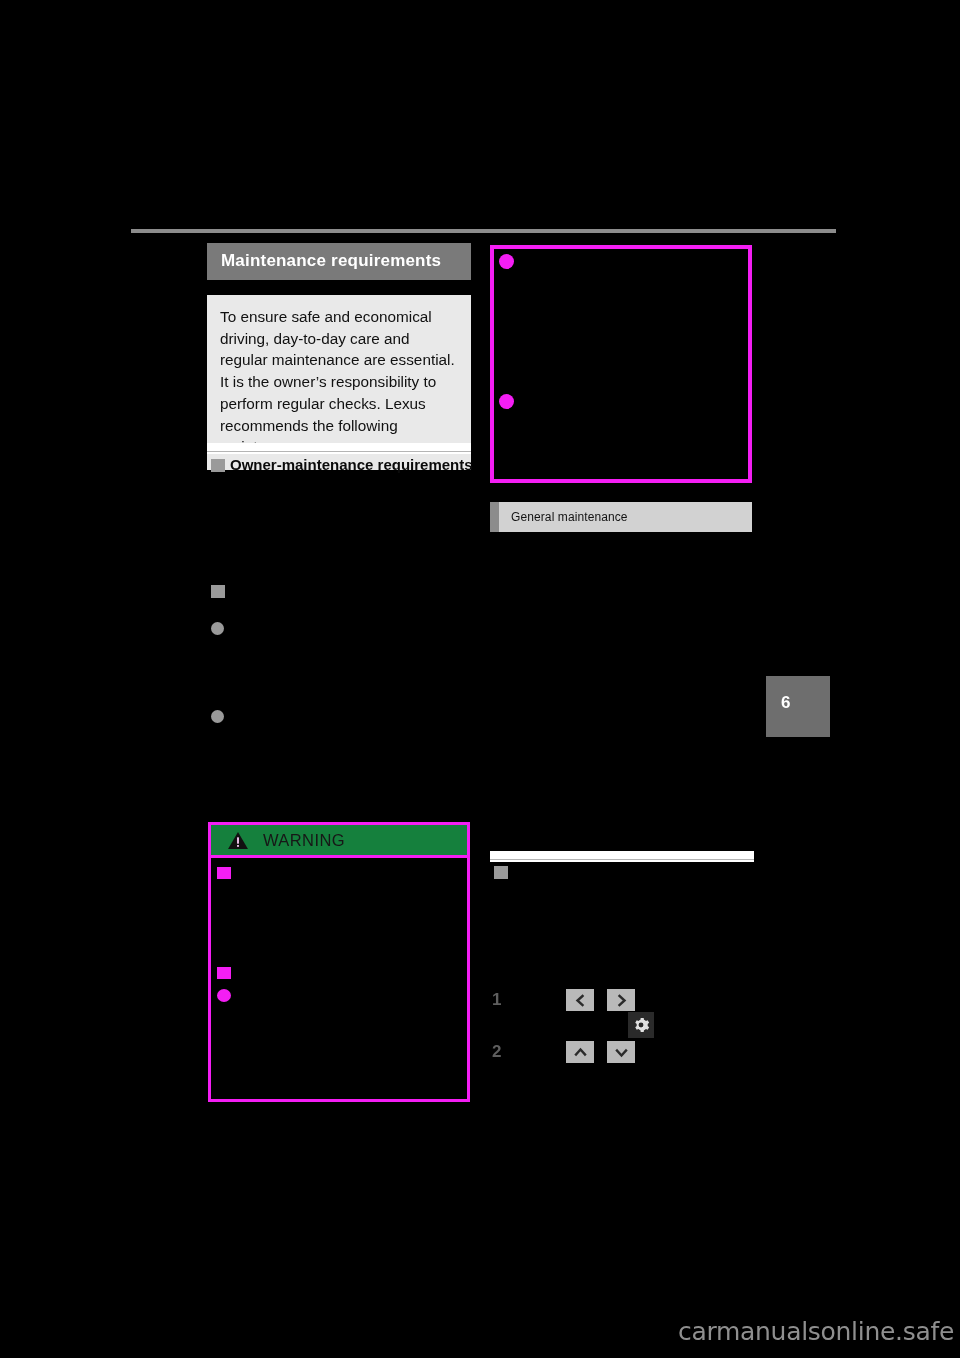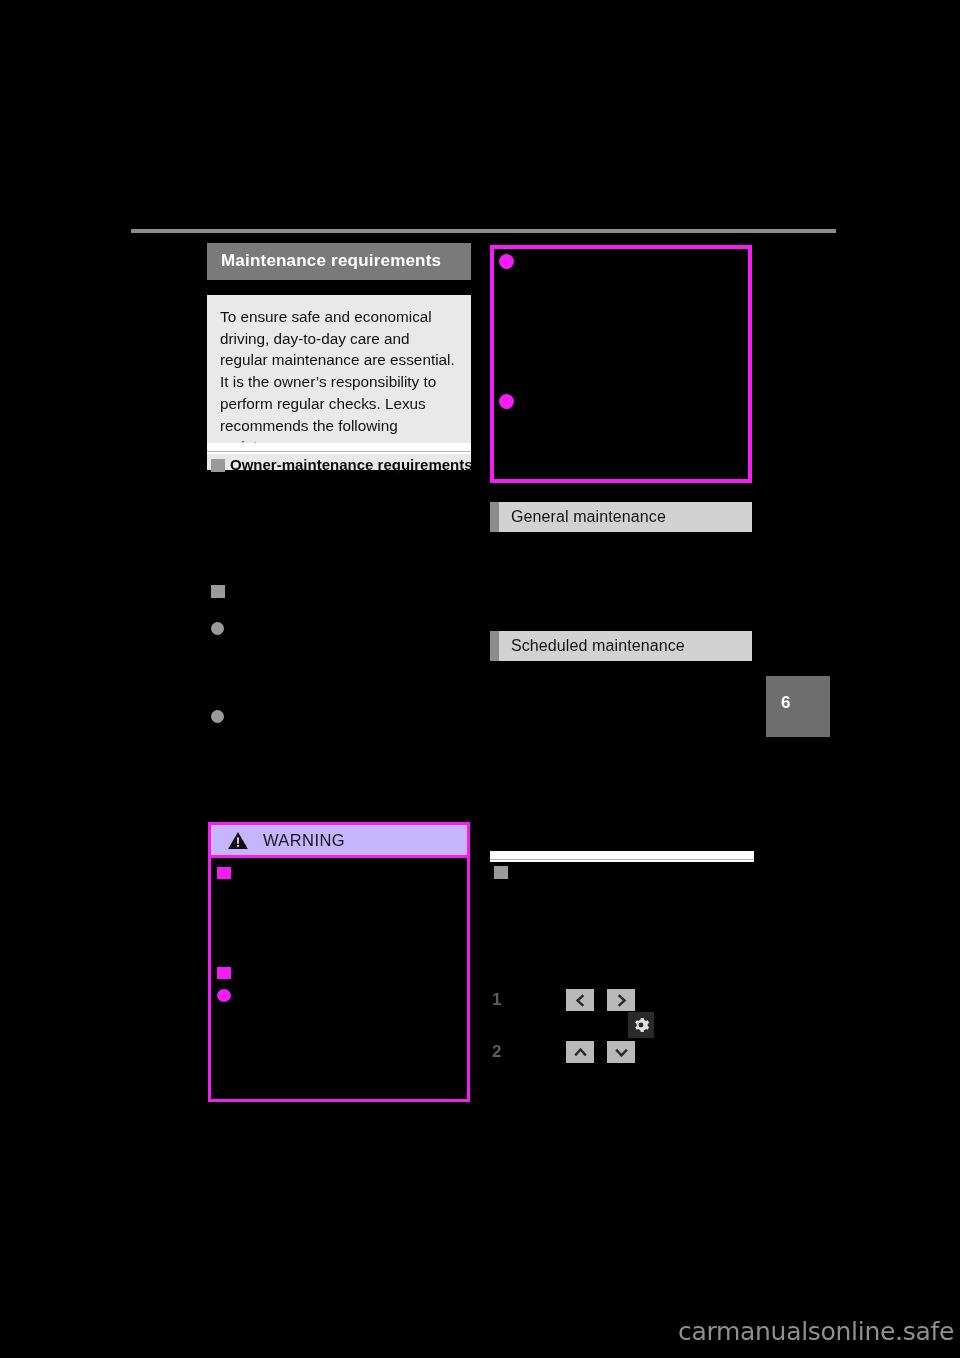--- a/index.html
+++ b/index.html
@@ -118,21 +118,21 @@
     position: absolute;
     left: 208px;
     top: 822px;
     width: 262px;
     height: 280px;
     border: 3px solid #f41ef4;
     box-sizing: border-box;
     background: #000000;
   }
   .warning-head {
-    background: #c4b5fd;
+    background: #15803d;
     height: 33px;
     display: flex;
     align-items: center;
     padding-left: 16px;
     box-sizing: border-box;
     border-bottom: 3px solid #f41ef4;
   }
   .warn-tri {
     width: 22px;
     height: 19px;
@@ -192,21 +192,21 @@
     box-sizing: border-box;
   }
   .head-bar .tab {
     width: 9px;
     height: 30px;
     background: #8c8c8c;
     flex: none;
   }
   .head-bar .txt {
     color: #141414;
-    font-size: 16px;
+    font-size: 12px;
     padding-left: 12px;
     letter-spacing: 0.1px;
   }
 
   
   .chapter-tab {
     position: absolute;
     left: 766px;
     top: 676px;
     width: 64px;
@@ -321,24 +321,20 @@
     <div class="fig-dot" style="left:5px; top:5px;"></div>
     <div class="fig-dot" style="left:5px; top:145px;"></div>
     <div class="redacted-body" style="left:26px; top:2px; width:215px;"></div>
   </div>
 
   <div class="head-bar" style="top:502px;">
     <span class="tab"></span>
     <span class="txt">General maintenance</span>
   </div>
 
-  <div class="head-bar" style="top:631px;">
-    <span class="tab"></span>
-    <span class="txt">Scheduled maintenance</span>
-  </div>
 
   <div class="redacted-body" style="left:490px; top:545px; width:262px;"></div>
   <div class="redacted-body" style="left:490px; top:675px; width:262px;"></div>
 
   <div class="divider divider-right"></div>
 
   <div class="sq-marker" style="left:494px; top:866px;"></div>
   <div class="redacted-head" style="left:513px; top:863px;"></div>
 
   <div class="redacted-body" style="left:490px; top:890px; width:262px;"></div>

